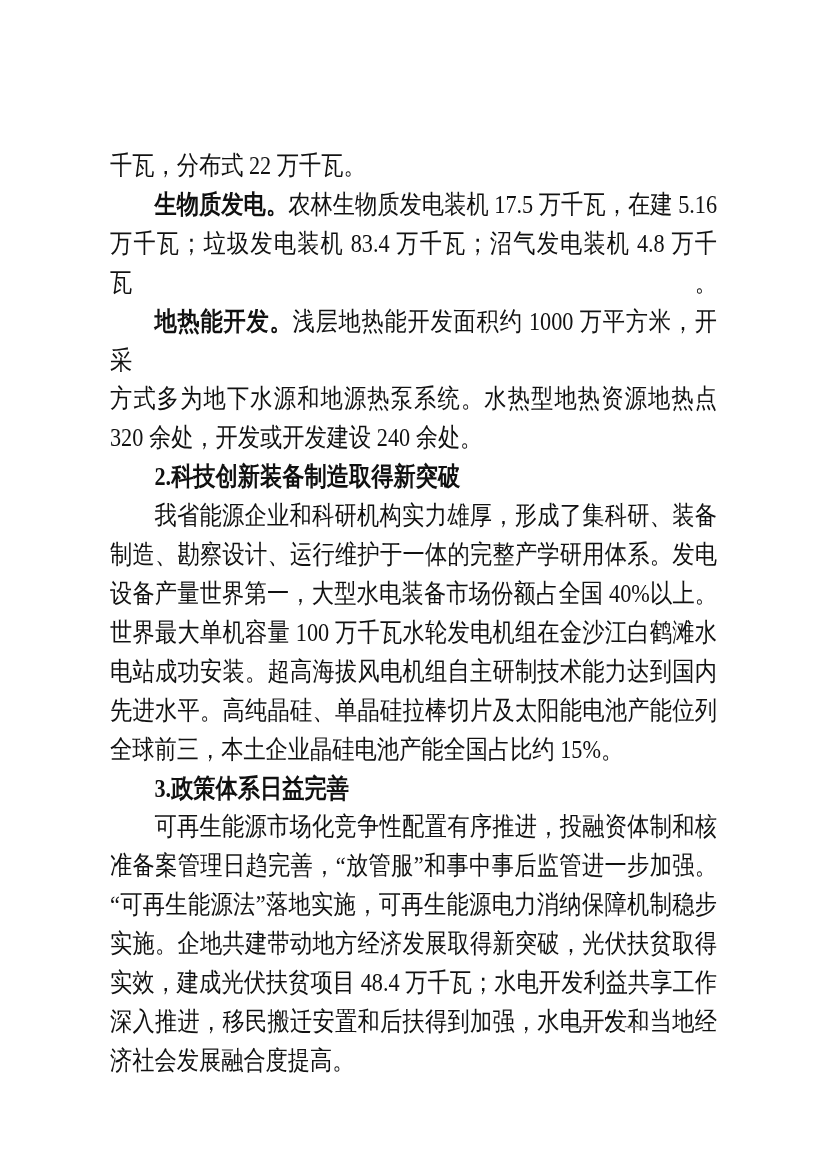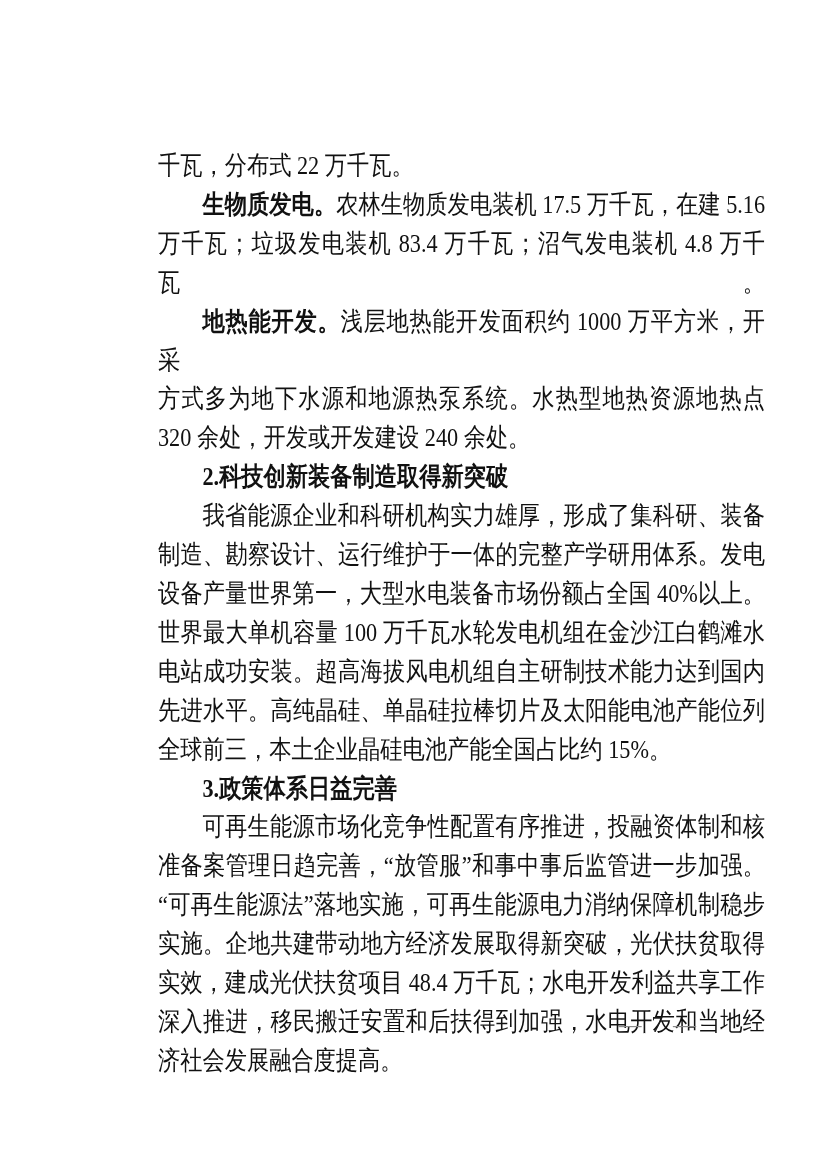--- a/index.html
+++ b/index.html
@@ -8,21 +8,20 @@
     background: #ffffff;
   }
   .page {
     position: relative;
     width: 752px;
     height: 1169px;
     background: #ffffff;
     overflow: hidden;
     font-family: "Liberation Serif", "DejaVu Serif", serif;
     color: #111111;
-    margin-left: 48px;
   }
   .text-block {
     position: absolute;
     left: 110px;
     top: 147px;
     width: 710px;
     transform: scaleX(0.855);
     transform-origin: 0 0;
     font-size: 26px;
     line-height: 38.9px;

